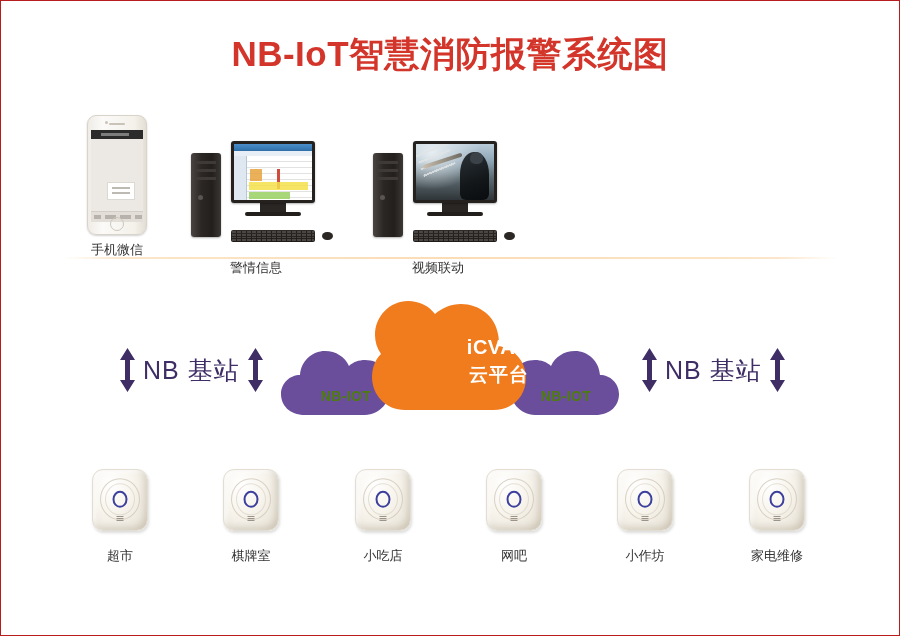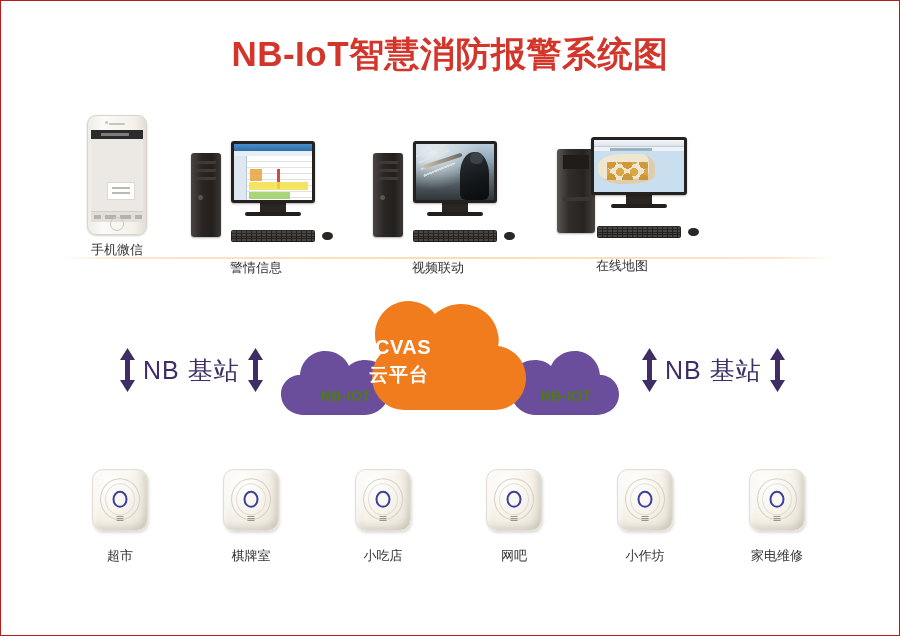--- a/index.html
+++ b/index.html
@@ -228,21 +228,21 @@
   }
   .pcloud svg{display:block;}
   .pcloud span{
     position:absolute;left:12px;right:0;bottom:13px;text-align:center;
     color:#4d7c0f;font-size:14px;font-weight:bold;letter-spacing:.4px;
   }
   .ocloud{
     position:absolute;left:368px;top:0px;width:160px;height:125px;
   }
   .ocloud .t1,.ocloud .t2{
-    position:absolute;left:0;right:0;text-align:left;color:#ffffff;font-weight:bold;
+    position:absolute;left:0;right:0;text-align:right;color:#ffffff;font-weight:bold;
   }
   .ocloud .t1{top:50px;font-size:20px;letter-spacing:.5px;}
   .ocloud .t2{top:76px;font-size:19px;letter-spacing:1px;}
 
   
   .nb{position:absolute;top:344px;height:50px;display:flex;align-items:center;gap:7px;}
   .nb .txt{
     font-size:25px;color:#3f2d66;white-space:nowrap;letter-spacing:1px;
   }
   .arrow{width:17px;height:46px;}
@@ -378,46 +378,20 @@
           <i></i>
             <i></i>
             <i></i>
             <i></i>
         </div>
         <div class="mouse"></div>
       </div>
       <div class="top-label" style="top:118px">视频联动</div>
     </div>
 
-    <div class="top-item" style="left:556px;top:24px;">
-      <div class="pc">
-        <div class="tower wide"></div>
-        <div class="monitor">
-          <div class="screen-frame">
-            <div class="scr-map">
-              <div class="mb"></div>
-                <div class="mb2"></div>
-              <div class="land">
-                  <div class="dots"></div>
-                </div>
-            </div>
-          </div>
-          <div class="stand"></div>
-            <div class="base"></div>
-        </div>
-        <div class="kb">
-          <i></i>
-            <i></i>
-            <i></i>
-            <i></i>
-        </div>
-        <div class="mouse"></div>
-      </div>
-      <div class="top-label" style="top:120px">在线地图</div>
-    </div>
 
 
   </div>
 
   <div class="divider"></div>
 
   <div class="nb" style="left:118px;">
     <svg class="arrow" viewBox="0 0 17 46">
       <path d="M8.5 1 L16 13 L11 13 L11 33 L16 33 L8.5 45 L1 33 L6 33 L6 13 L1 13 Z" fill="#3f2d66"></path>
     </svg>

